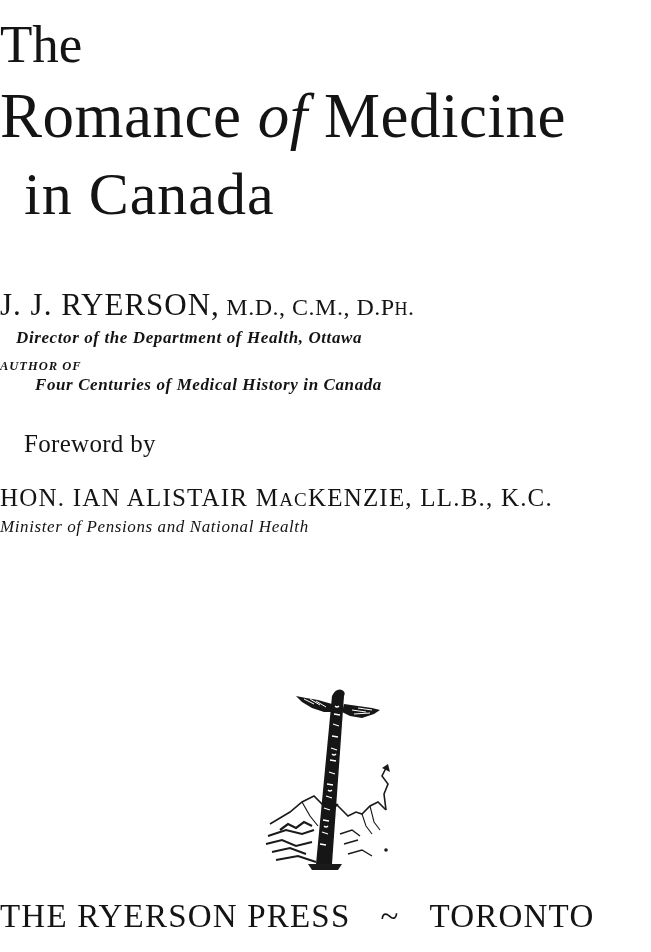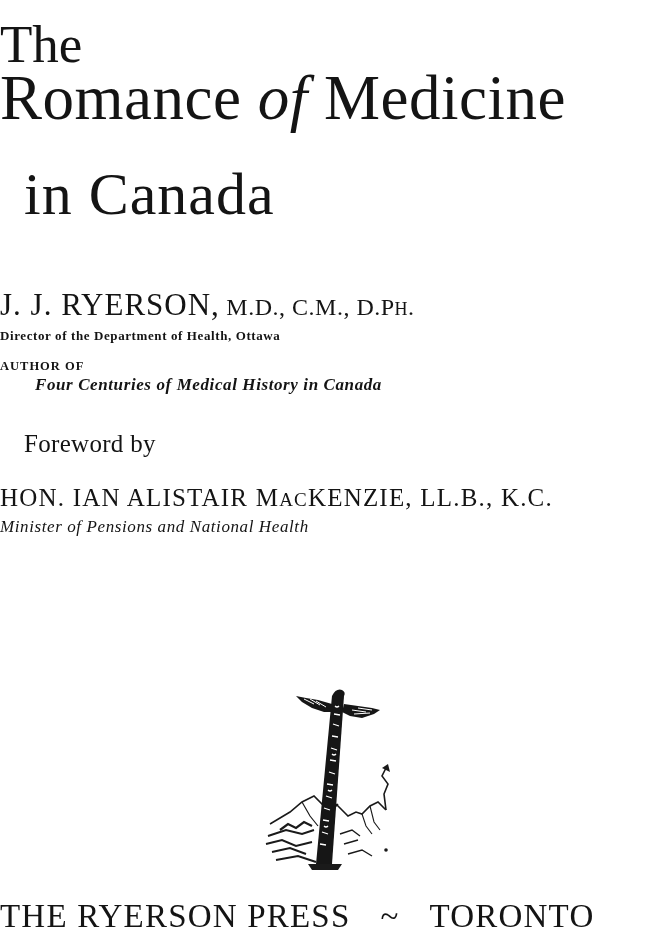--- a/index.html
+++ b/index.html
@@ -22,21 +22,21 @@
       text-align: left;
       white-space: nowrap;
       line-height: 1;
     }
     .title-the {
       top: 18px;
       font-size: 53px;
       letter-spacing: 0px;
     }
     .title-main {
-      top: 67px;
+      top: 85px;
       font-size: 63px;
       letter-spacing: 0.5px;
     }
     .title-main .of {
       font-style: italic;
     }
     .title-canada {
       top: 164px;
       font-size: 60px;
       letter-spacing: 1px;
@@ -50,29 +50,32 @@
     }
     .author .degrees {
       font-size: 24px;
       letter-spacing: 0.5px;
     }
     .author .degrees .sc {
       font-size: 18px;
     }
     .director {
       top: 329px;
-      font-size: 13px;
+      font-size: 17px;
+      font-style: italic;
       font-weight: bold;
       letter-spacing: 0.6px;
+      padding-left: 16px;
     }
     .author-of {
       top: 360px;
       font-size: 12.5px;
       font-weight: bold;
       letter-spacing: 1px;
+      font-style: italic;
     }
     .prev-book {
       top: 376px;
       font-size: 17px;
       font-style: italic;
       font-weight: bold;
       letter-spacing: 0.6px;
       padding-left: 35px;
     }
     .foreword {

